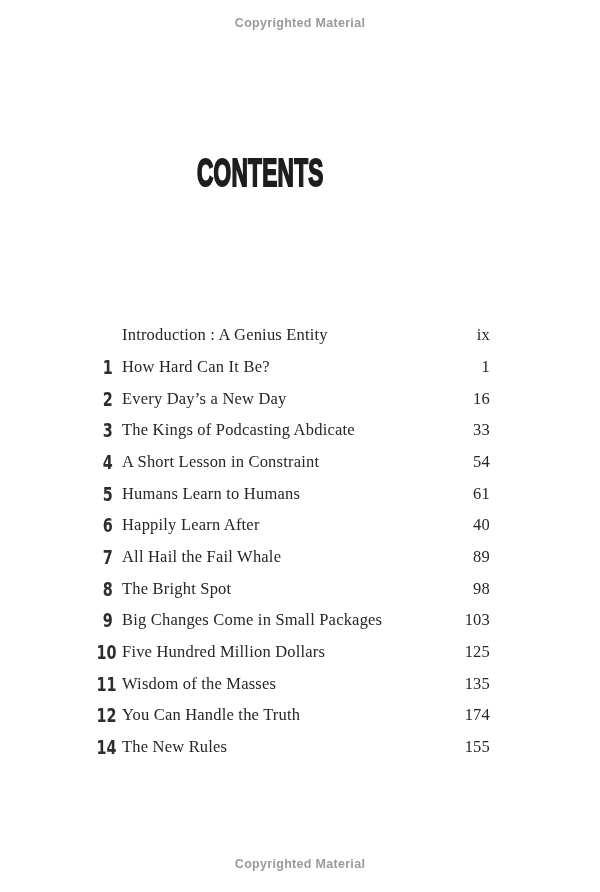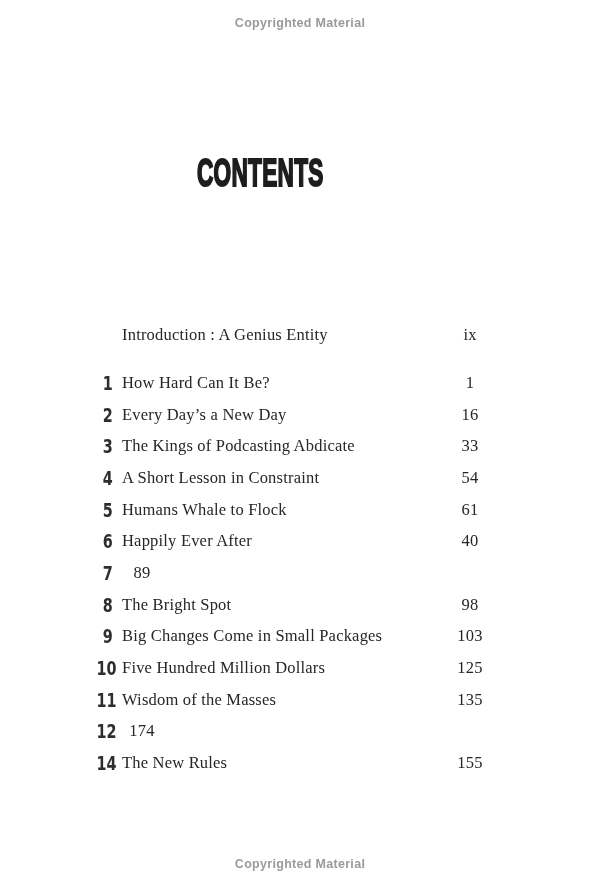--- a/index.html
+++ b/index.html
@@ -60,21 +60,21 @@
     color: #262626;
     letter-spacing: 0.2px;
   }
   .toc-row {
     display: flex;
     align-items: center;
     height: 31.7px;
   }
   .toc-row.intro {
     height: 32px;
-    margin-bottom: 16px;
+    margin-bottom: 0;
   }
   .chapter-num {
     width: 23px;
     flex: 0 0 23px;
     margin-right: 9px;
     text-align: right;
     font-family: "DejaVu Sans", sans-serif;
     font-weight: 700;
     font-size: 20px;
     color: #2e2e2e;
@@ -82,21 +82,21 @@
     transform-origin: 100% 50%;
   }
   .chapter-title {
     flex: 1 1 auto;
     white-space: nowrap;
     overflow: hidden;
   }
   .chapter-page {
     flex: 0 0 auto;
     min-width: 40px;
-    text-align: center;
+    text-align: right;
   }
 </style>
 </head>
 <body>
 
 <div class="copyright top">Copyrighted Material</div>
 
 <div class="contents-title-wrap">
   <span class="contents-title">CONTENTS</span>
 </div>
@@ -127,32 +127,33 @@
   </div>
 
   <div class="toc-row">
     <span class="chapter-num">4</span>
     <span class="chapter-title">A Short Lesson in Constraint</span>
     <span class="chapter-page">54</span>
   </div>
 
   <div class="toc-row">
     <span class="chapter-num">5</span>
-    <span class="chapter-title">Humans Whale to Flock</span>
+    <span class="chapter-title">Humans Learn to Humans</span>
     <span class="chapter-page">61</span>
   </div>
 
   <div class="toc-row">
     <span class="chapter-num">6</span>
-    <span class="chapter-title">Happily Ever After</span>
+    <span class="chapter-title">Happily Learn After</span>
     <span class="chapter-page">40</span>
   </div>
 
   <div class="toc-row">
     <span class="chapter-num">7</span>
+    <span class="chapter-title">All Hail the Fail Whale</span>
     <span class="chapter-page">89</span>
   </div>
 
   <div class="toc-row">
     <span class="chapter-num">8</span>
     <span class="chapter-title">The Bright Spot</span>
     <span class="chapter-page">98</span>
   </div>
 
   <div class="toc-row">
@@ -168,20 +169,21 @@
   </div>
 
   <div class="toc-row">
     <span class="chapter-num">11</span>
     <span class="chapter-title">Wisdom of the Masses</span>
     <span class="chapter-page">135</span>
   </div>
 
   <div class="toc-row">
     <span class="chapter-num">12</span>
+    <span class="chapter-title">You Can Handle the Truth</span>
     <span class="chapter-page">174</span>
   </div>
 
 
   <div class="toc-row">
     <span class="chapter-num">14</span>
     <span class="chapter-title">The New Rules</span>
     <span class="chapter-page">155</span>
   </div>
 </div>

